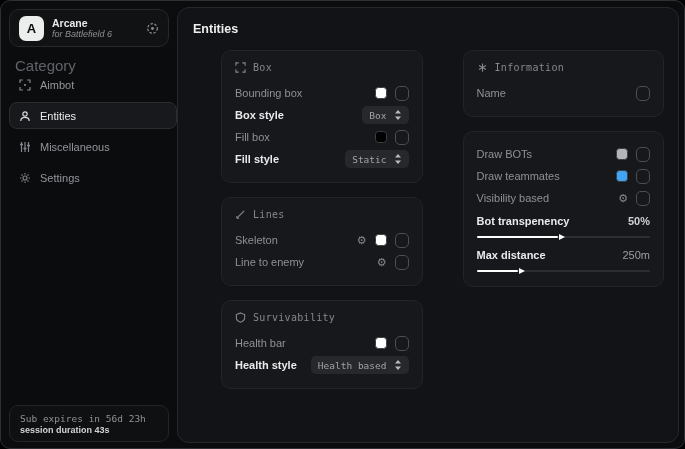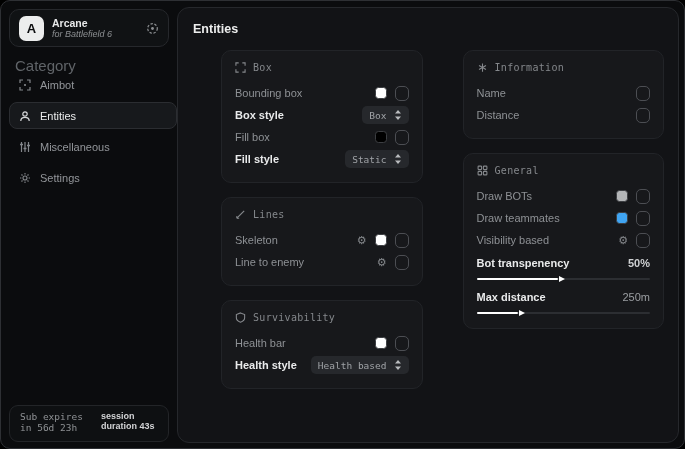--- a/index.html
+++ b/index.html
@@ -38,21 +38,21 @@
     border-radius:8px; border:1px solid transparent;
     color:#93969a; font-size:11px; cursor:pointer;
   }
   .nav-item .nv-icon { display:flex; color:#84878b; }
   .nav-item.selected { background:#17191c; border-color:#2b2d31; color:#eceded; }
   .nav-item.selected .nv-icon { color:#d6d7d9; }
 
   .footer-card {
     position:absolute; left:8px; bottom:6px; width:160px; height:37px;
     background:#0e1012; border:1px solid #232528; border-radius:9px;
-    padding:5px 10px; display:flex; flex-direction:row; justify-content:center; gap:1px;
+    padding:5px 10px; display:flex; flex-direction:column; justify-content:center; gap:1px;
   }
   .footer-line1 { font-family:"DejaVu Sans Mono", monospace; font-size:9.5px; color:#8f9295; }
   .footer-line2 { font-size:9px; font-weight:bold; color:#d2d3d5; }
 
   
   .panel {
     position:absolute; left:176px; top:6px; right:5px; bottom:5px;
     background:#121316; border:1px solid #26282c; border-radius:12px;
     padding:14px 14px 0 15px;
   }
@@ -290,40 +290,23 @@
               </svg>
             </span>
             <span class="card-title">Information</span>
           </header>
           <div class="row">
             <span class="row-label">Name</span>
             <span class="row-controls">
               <span class="toggle"></span>
             </span>
           </div>
-          <div class="row">
-            <span class="row-label">Distance</span>
-            <span class="row-controls">
-              <span class="toggle"></span>
-            </span>
-          </div>
-        </section>
-
-        <section class="card">
-          <header class="card-head">
-            <span class="ch-icon">
-              <svg width="11" height="11" viewBox="0 0 12 12" fill="none" stroke="currentColor" stroke-width="1.2">
-                <rect x="1.2" y="1.2" width="3.8" height="3.8" rx="0.8"></rect>
-                <rect x="7" y="1.2" width="3.8" height="3.8" rx="0.8"></rect>
-                <rect x="1.2" y="7" width="3.8" height="3.8" rx="0.8"></rect>
-                <rect x="7" y="7" width="3.8" height="3.8" rx="0.8"></rect>
-              </svg>
-            </span>
-            <span class="card-title">General</span>
-          </header>
+        </section>
+
+        <section class="card">
 
           <div class="row">
             <span class="row-label">Draw BOTs</span>
             <span class="row-controls">
               <span class="swatch" style="background: rgb(179, 181, 183);"></span>
               <span class="toggle"></span>
             </span>
           </div>
           <div class="row">
             <span class="row-label">Draw teammates</span>

